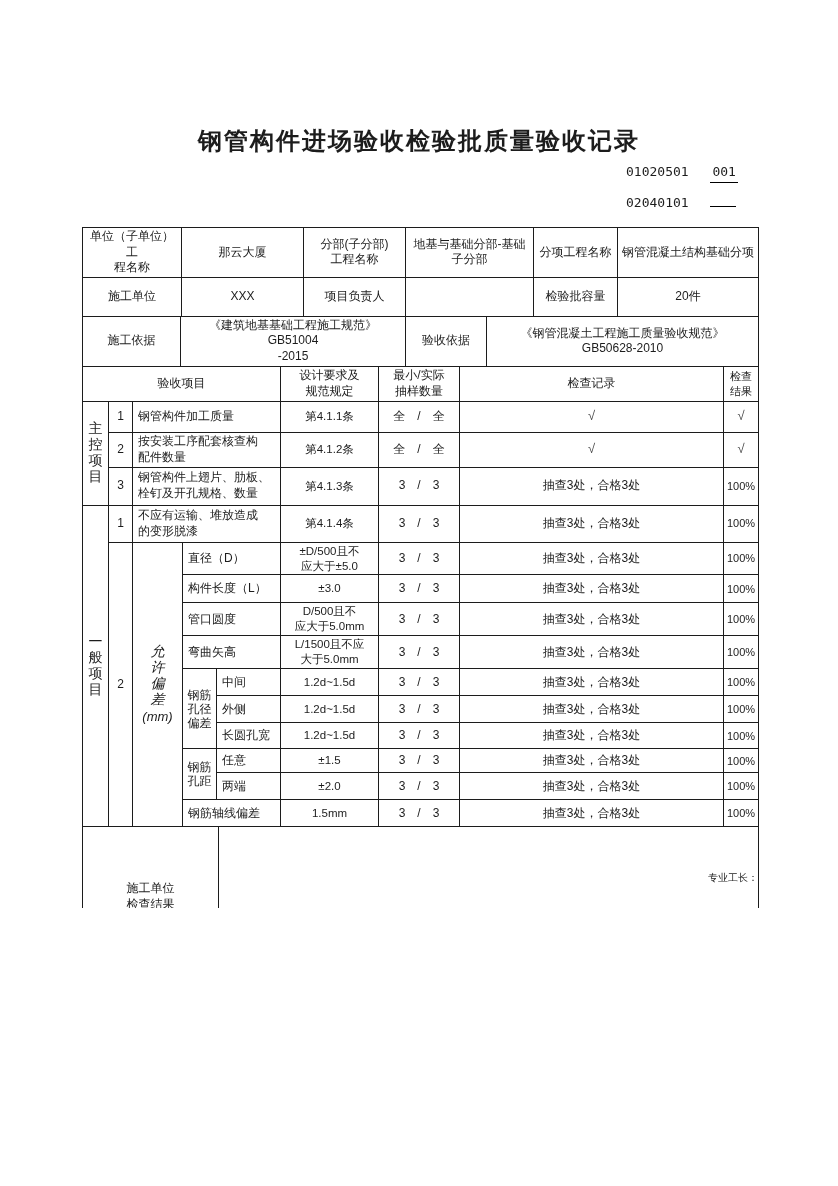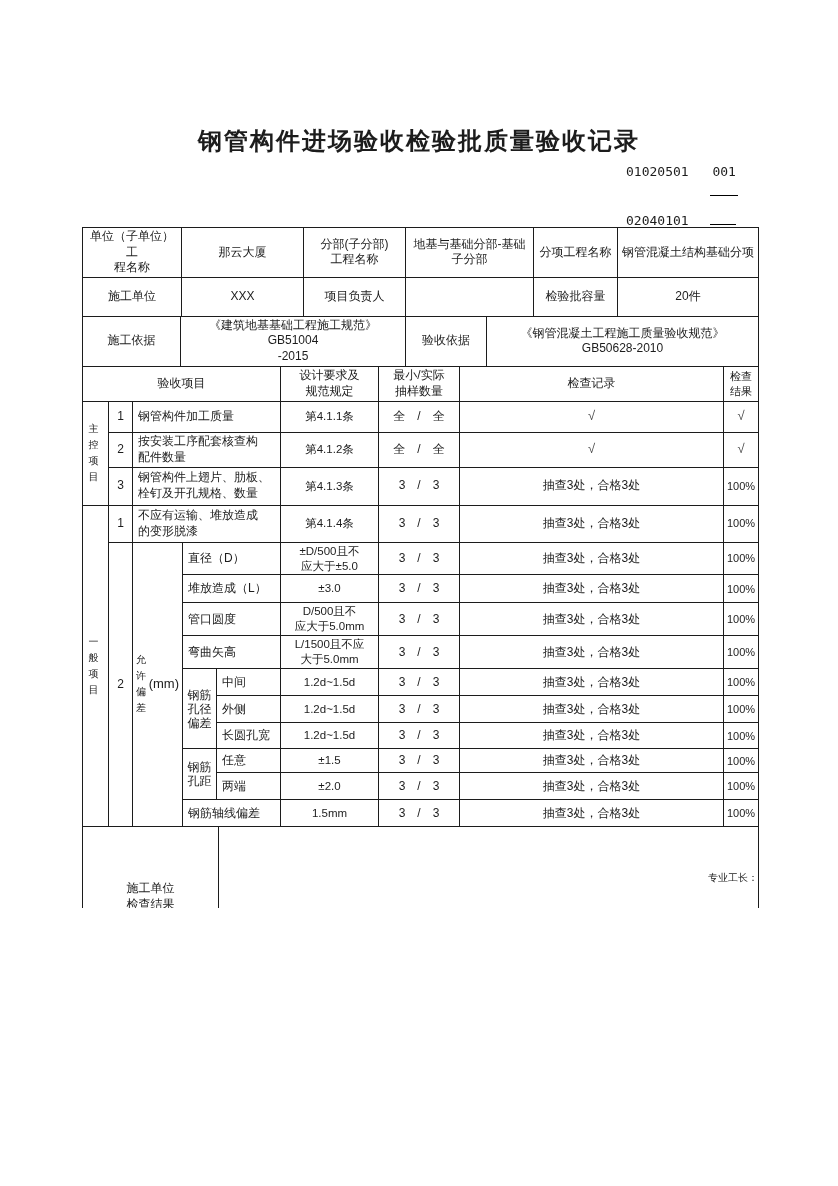--- a/index.html
+++ b/index.html
@@ -16,41 +16,41 @@
     text-align:center; font-size:24px; font-weight:bold; letter-spacing:2px;
     font-family:"Liberation Serif","DejaVu Serif",serif;
   }
 
   .codes { position:absolute; top:164px; left:626px; font-size:13px;
     font-family:"DejaVu Sans Mono",monospace; }
   .code-row { margin-bottom:12px; white-space:nowrap; }
   .code-num { display:inline-block; }
   .code-fill {
     display:inline-block; min-width:26px; margin-left:14px;
-    border-bottom:1.5px solid #000; text-align:center; padding:0 2px 16px;
+    border-bottom:1.5px solid #000; text-align:center; padding:0 2px 3px;
   }
 
   .doc { position:absolute; left:82px; top:219px; width:676px; }
   table { border-collapse:collapse; table-layout:fixed; width:676px; margin-top:-1px; }
   table:first-child { margin-top:8px; }
   td {
     border:1px solid #1c1c1c; text-align:center; vertical-align:middle;
     font-size:12px; line-height:1.3; padding:1px 3px;
     white-space:pre-line; overflow:hidden;
   }
   td.left { text-align:left; padding-left:5px; }
   td.req { font-size:11.5px; padding:1px 1px; }
   td.res { font-size:11px; padding:1px 1px; }
   td.check { color:#4a4a4a; font-size:13px; }
 
   .vlabel {
     display:inline-block; width:14px; word-break:break-all;
-    line-height:16px; font-size:10px; text-align:left; white-space:normal;
-  }
-  .vwrap { display:flex; flex-direction:row; align-items:center; gap:2px; }
+    line-height:16px; font-size:14px; text-align:right; white-space:normal;
+  }
+  .vwrap { display:flex; flex-direction:column; align-items:center; gap:2px;font-style:italic; }
   .vunit { font-size:13px; white-space:nowrap; }
   td.group { padding:1px 0; line-height:14px; word-break:break-all; white-space:normal; }
 
   td.sig-area { position:relative; padding:0; }
   .sig { position:absolute; left:0; width:100%; text-align:right; font-size:10px; white-space:pre; }
   .f1-line1 { top:44px;  padding-left:175px; }
   .f1-line2 { top:86px;  padding-left:165px; }
   .f1-date  { top:122px; padding-left:235px; }
   .f2-line1 { top:24px;  padding-left:160px; }
   .f2-date  { top:57px;  padding-left:230px; }
@@ -198,21 +198,21 @@
           </div>
         </td>
         <td class="left" colspan="2">直径（D）</td>
         <td class="req">±D/500且不
 应大于±5.0</td>
         <td>3　/　3</td>
         <td>抽查3处，合格3处</td>
         <td class="res">100%</td>
       </tr>
       <tr style="height:28px">
-        <td class="left" colspan="2">堆放造成（L）</td>
+        <td class="left" colspan="2">构件长度（L）</td>
         <td class="req">±3.0</td>
         <td>3　/　3</td>
         <td>抽查3处，合格3处</td>
         <td class="res">100%</td>
       </tr>
       <tr style="height:30px">
         <td class="left" colspan="2">管口圆度</td>
         <td class="req">D/500且不
 应大于5.0mm</td>
         <td>3　/　3</td>

